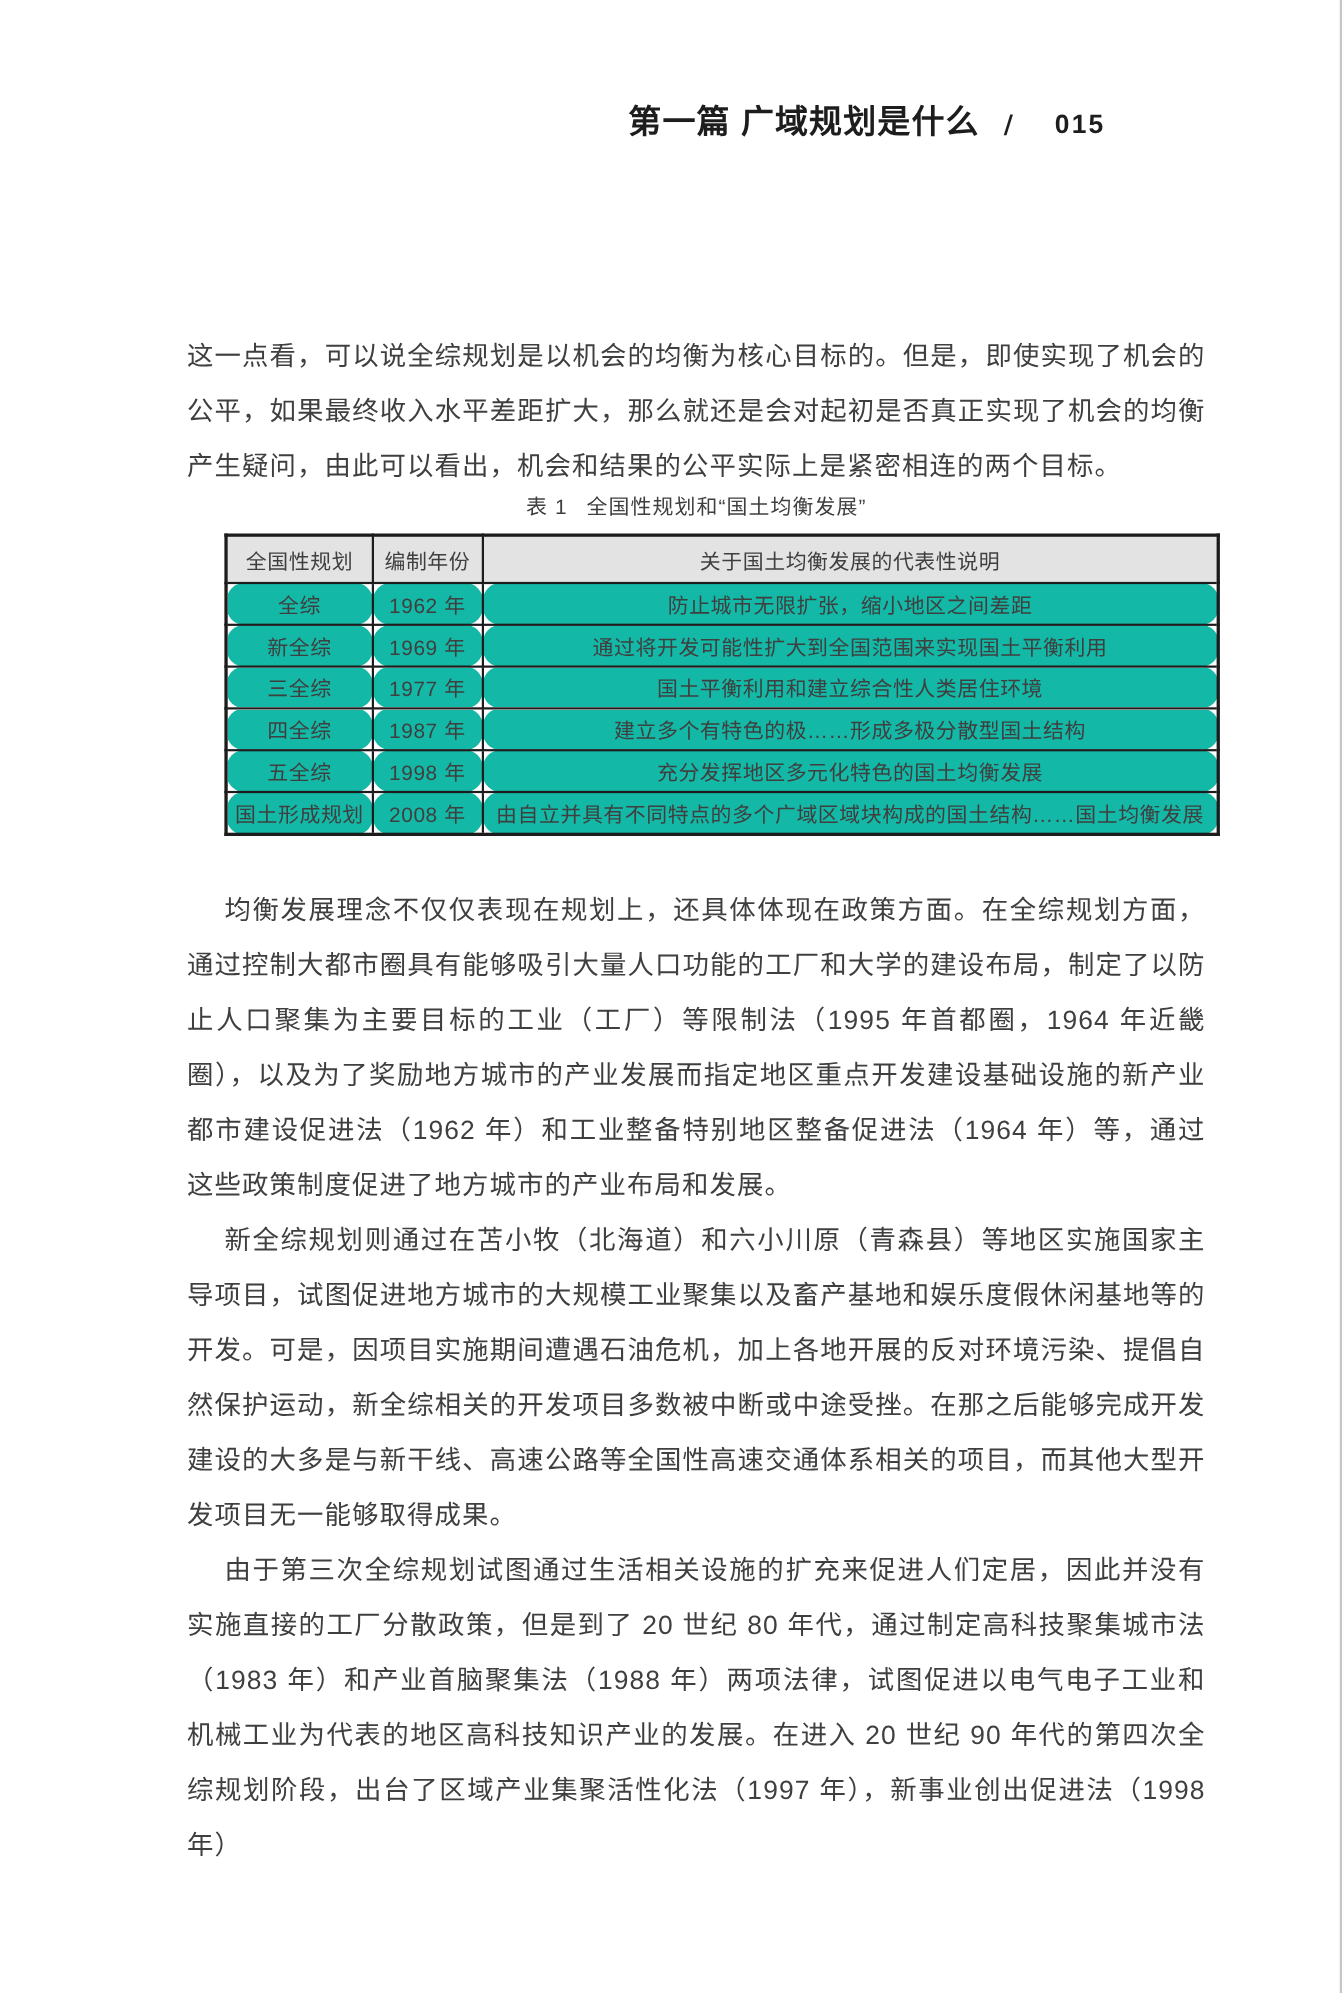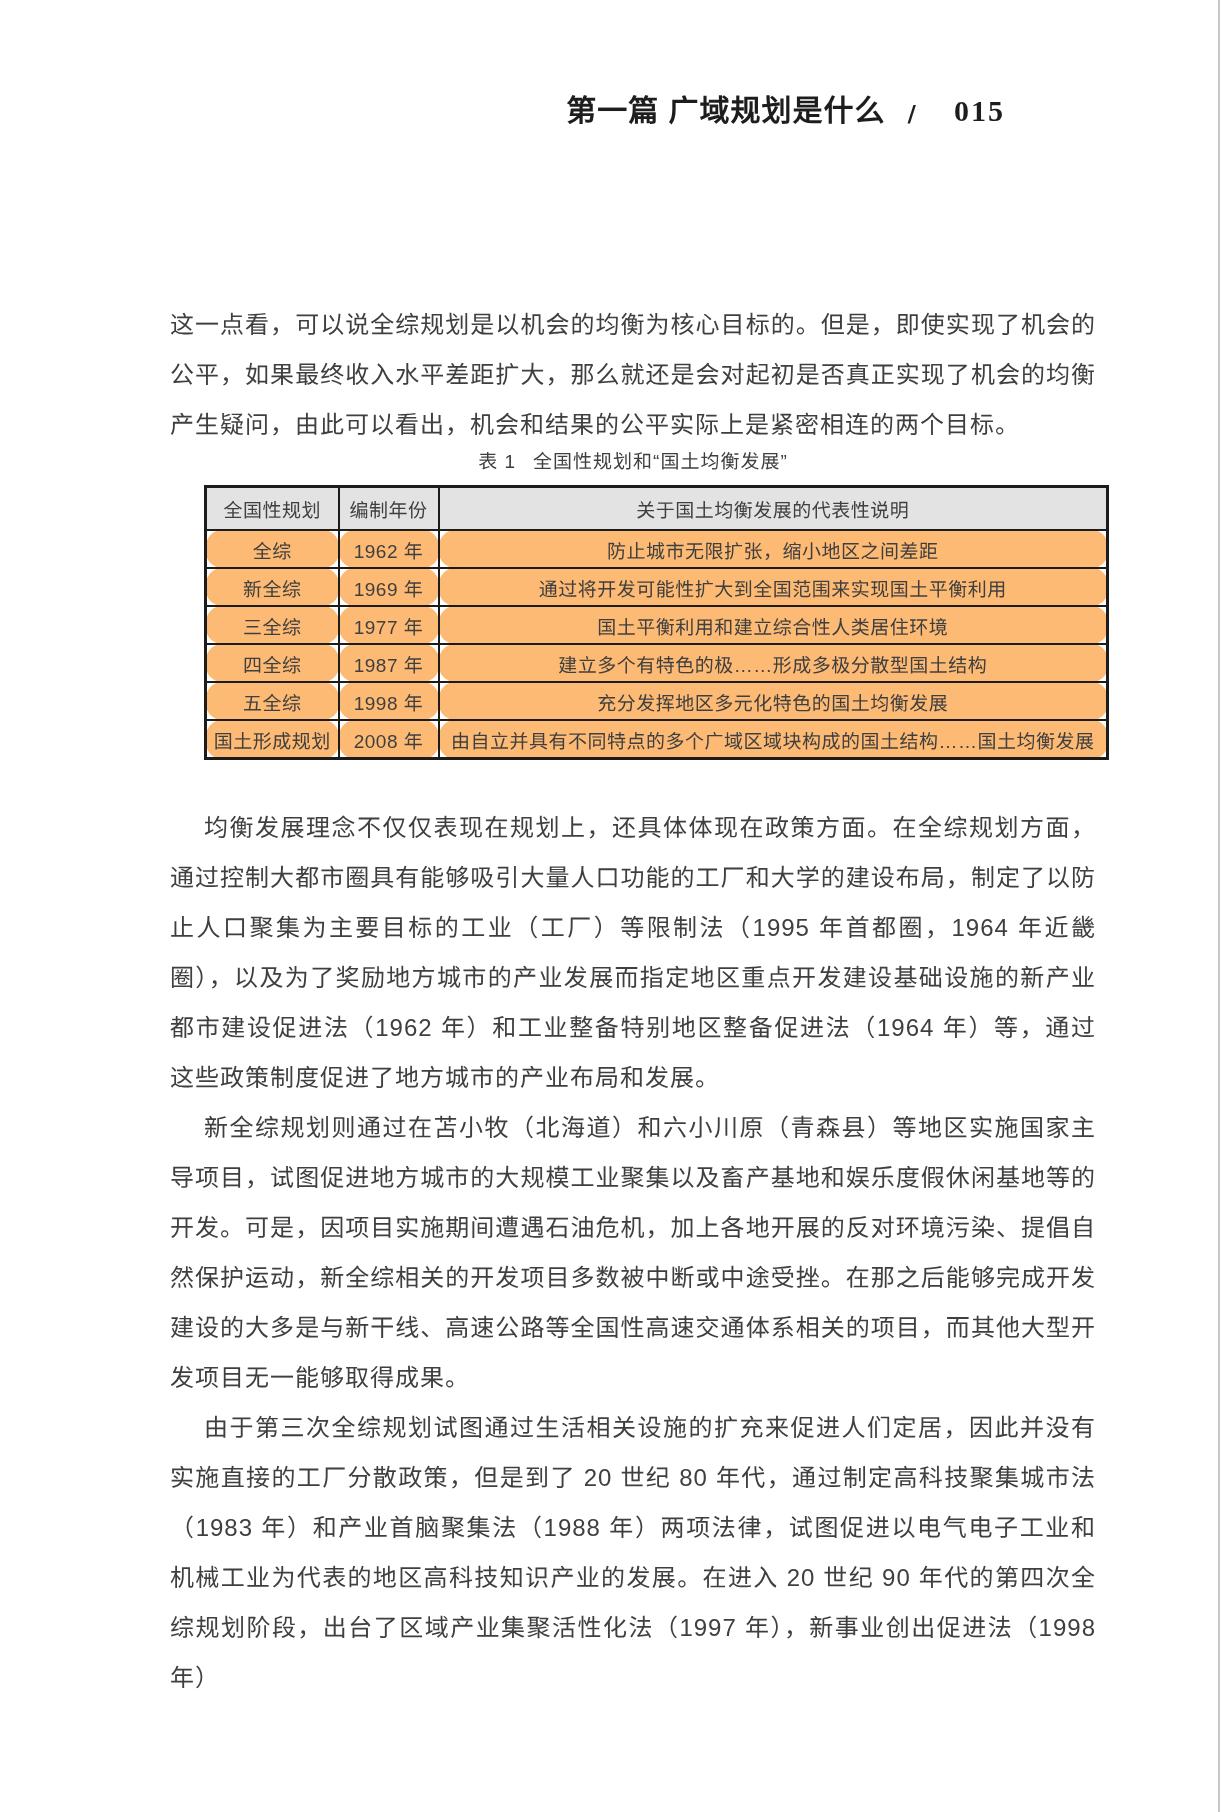--- a/index.html
+++ b/index.html
@@ -15,21 +15,21 @@
 
   
   .running-head{
     position:absolute;top:86px;right:216px;
     display:flex;align-items:baseline;
     color:#1d1d1d;font-weight:bold;
     white-space:nowrap;
   }
   .rh-title{font-size:30px;letter-spacing:1px;}
   .rh-slash{font-family:"DejaVu Serif","Liberation Serif",serif;font-size:23px;margin-left:22px;}
-  .rh-page{font-family:Liberation Serif, serif;font-size:30px;margin-left:38px;letter-spacing:2px;}
+  .rh-page{font-family:Liberation Sans, sans-serif;font-size:24px;margin-left:38px;letter-spacing:2px;}
 
   
   .content{
     position:absolute;left:170px;top:300px;width:926px;
     color:#3f3f3f;
   }
   .para{
     margin:0;
     font-size:24px;letter-spacing:1px;line-height:50px;
     text-align:justify;
@@ -59,21 +59,21 @@
     border:2px solid #1c1c1c;
     font-weight:normal;
     font-size:19px;letter-spacing:0.5px;color:#3f3f3f;
     padding:0;overflow:hidden;white-space:nowrap;
   }
   table.plans thead th{
     background:#e3e3e3;
     height:41px;text-align:center;vertical-align:middle;
   }
   table.plans tbody td{
-    height:36px;vertical-align:middle;background:#fdba74;border-radius:16px;
+    height:36px;vertical-align:middle;background:#14b8a6;border-radius:16px;
   }
   td.cell-plan,td.cell-year{text-align:center;}
   td.cell-desc{text-align:center;padding-left:22px;}
 </style>
 </head>
 <body>
 
 <div class="page">
 
   <div class="running-head">

